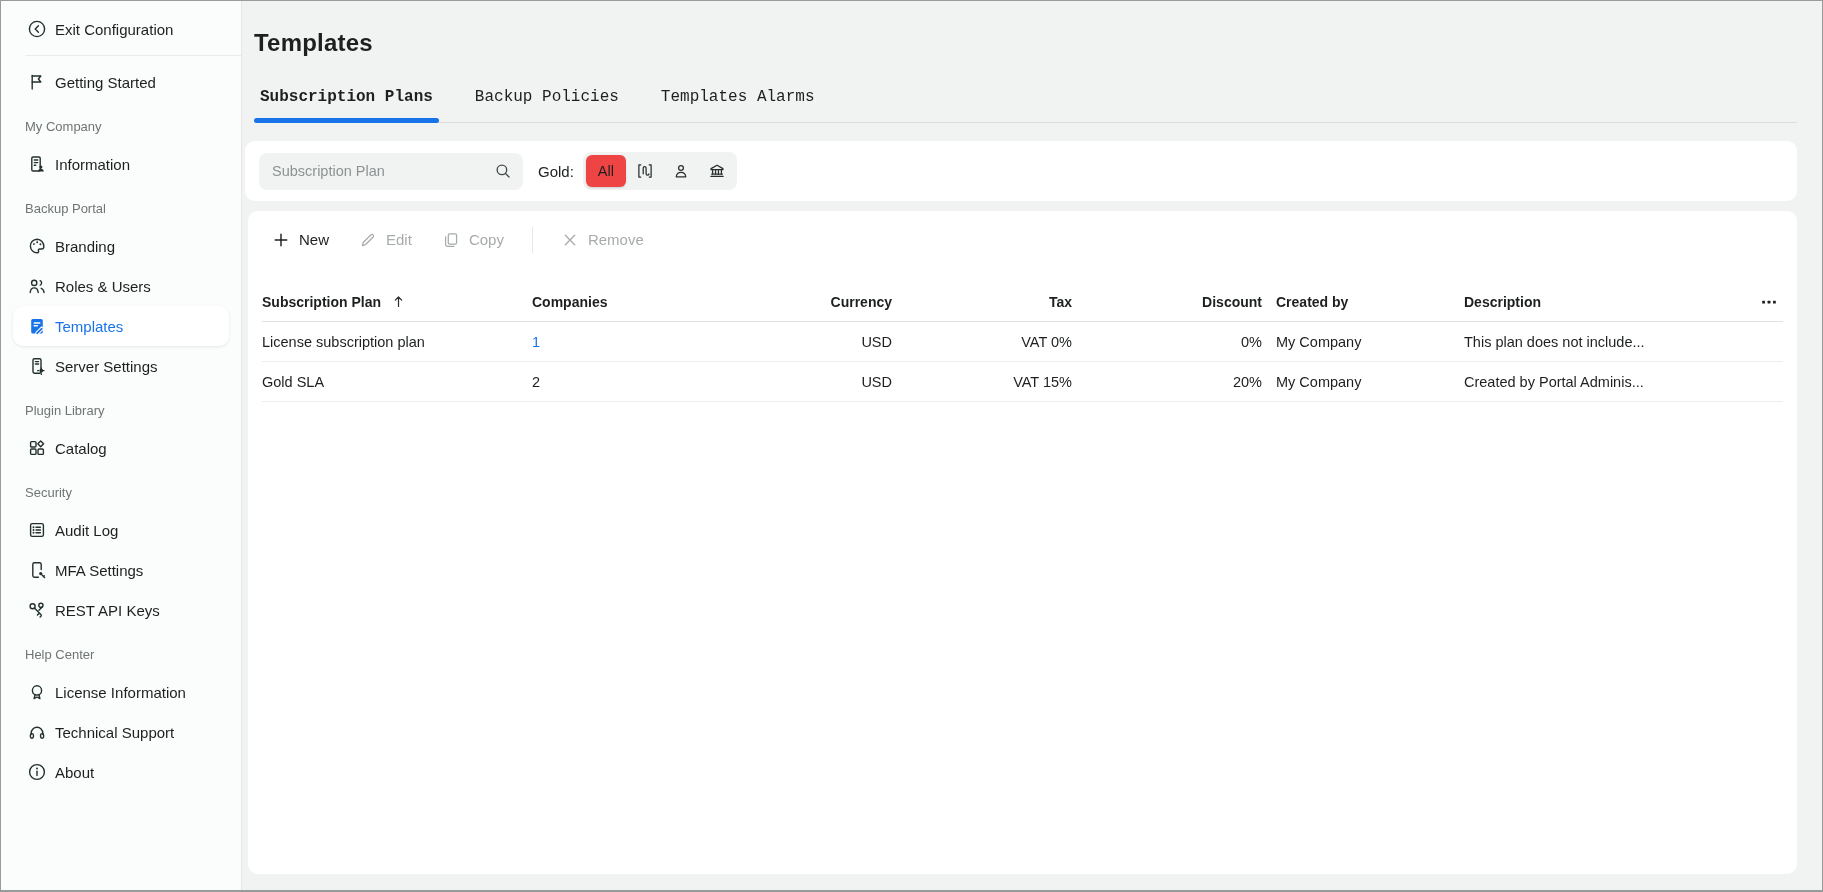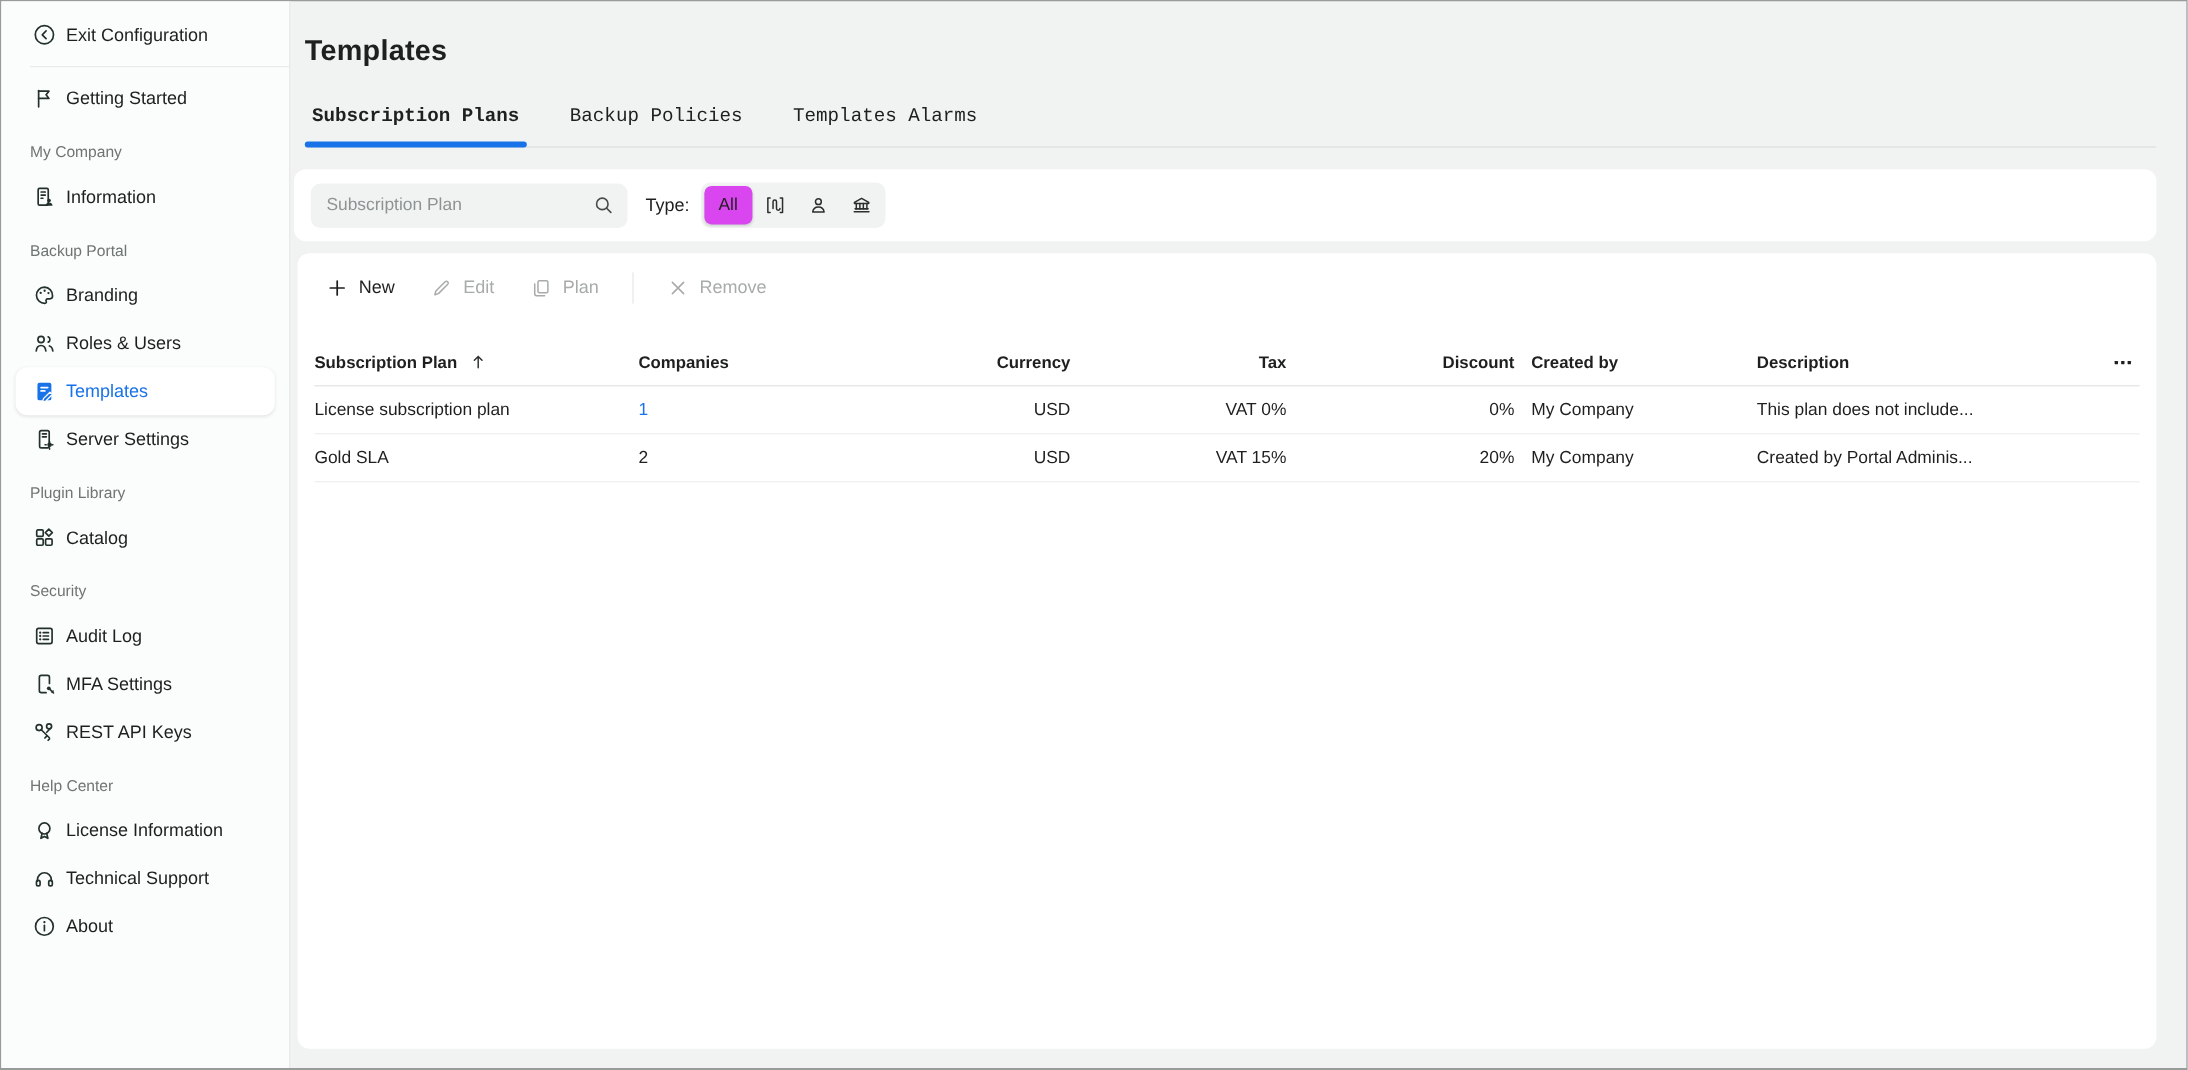--- a/index.html
+++ b/index.html
@@ -67,21 +67,21 @@
   .type-label{margin-left:15px; font-size:15px;}
   .seg{
     margin-left:9px; height:38px; background:var(--page-bg); border-radius:8px;
     display:flex; align-items:center; gap:2px; padding:0 3px;
   }
   .seg-item{
     height:32px; min-width:34px; border:0; background:transparent; border-radius:6px;
     display:flex; align-items:center; justify-content:center; padding:0 8px;
     font-family:inherit; font-size:14.5px; color:var(--text); cursor:pointer;
   }
-  .seg-item.selected{background:#d946ef; padding:15px 12px; box-shadow:0 1px 2px rgba(40,50,48,.18);}
+  .seg-item.selected{background:#ef4444; padding:15px 12px; box-shadow:0 1px 2px rgba(40,50,48,.18);}
   .seg-item .ic{width:18px; height:18px; color:#2a2f2e;}
 
   .main-panel{
     margin:10px 25px 0 6px; height:663px; background:var(--panel-bg); border-radius:10px; overflow:hidden;
   }
   .toolbar{height:57px; display:flex; align-items:center; padding:0 14px; gap:10px;}
   .tb{
     display:flex; align-items:center; gap:9px; height:36px; padding:0 10px;
     border:0; background:transparent; font-family:inherit; font-size:15px; color:var(--text); cursor:pointer;
   }
@@ -282,21 +282,21 @@
   <section class="filter-panel">
     <div class="search">
       <input type="text" placeholder="Subscription Plan" style="">
       <span class="ic">
         <svg width="18" height="18" viewBox="0 0 20 20" fill="none" stroke="currentColor" stroke-width="1.5" stroke-linecap="round">
             <circle cx="8.8" cy="8.8" r="5.3"></circle>
             <path d="M12.8 12.8l3.9 3.9"></path>
           </svg>
       </span>
     </div>
-    <span class="type-label">Type:</span>
+    <span class="type-label">Gold:</span>
     <div class="seg">
       <button class="seg-item selected">All</button>
       <button class="seg-item">
         <span class="ic">
           <svg width="18" height="18" viewBox="0 0 20 20" fill="none" stroke="currentColor" stroke-width="1.4" stroke-linecap="round" stroke-linejoin="round">
               <path d="M5.3 3.3H3.2v13.4h2.1M14.7 3.3h2.1v13.4h-2.1"></path>
               <path d="M8 13.1V6.8a1.6 1.6 0 0 1 3.2 0v6.3a1.6 1.6 0 0 0 3.2 0"></path>
             </svg>
         </span>
       </button>
@@ -338,21 +338,21 @@
         </span>
         <span>Edit</span>
       </button>
       <button class="tb disabled">
         <span class="ic">
           <svg width="18" height="18" viewBox="0 0 20 20" fill="none" stroke="currentColor" stroke-width="1.4" stroke-linecap="round" stroke-linejoin="round">
               <rect x="7" y="3.3" width="9.2" height="11.2" rx="1.4"></rect>
               <path d="M13.2 17.1H5.7A1.7 1.7 0 0 1 4 15.4V6.4"></path>
             </svg>
         </span>
-        <span>Plan</span>
+        <span>Copy</span>
       </button>
       <div class="tb-divider"></div>
       <button class="tb disabled">
         <span class="ic">
           <svg width="18" height="18" viewBox="0 0 20 20" fill="none" stroke="currentColor" stroke-width="1.5" stroke-linecap="round">
               <path d="M4.8 4.8l10.4 10.4M15.2 4.8L4.8 15.2"></path>
             </svg>
         </span>
         <span>Remove</span>
       </button>

